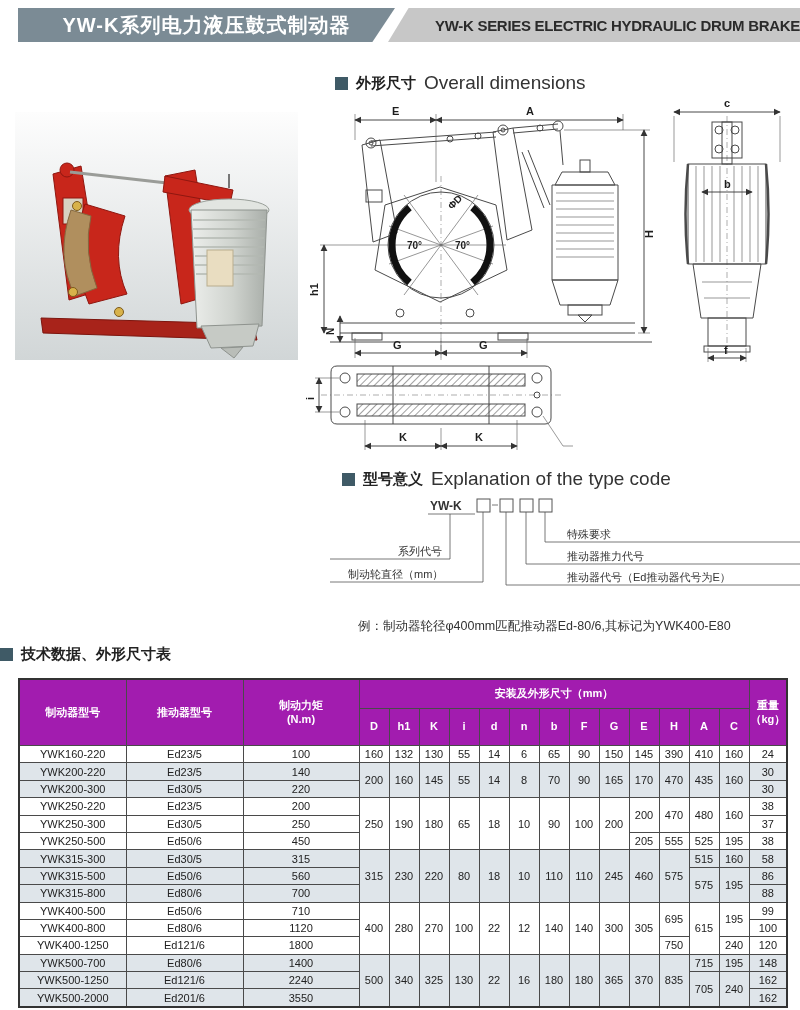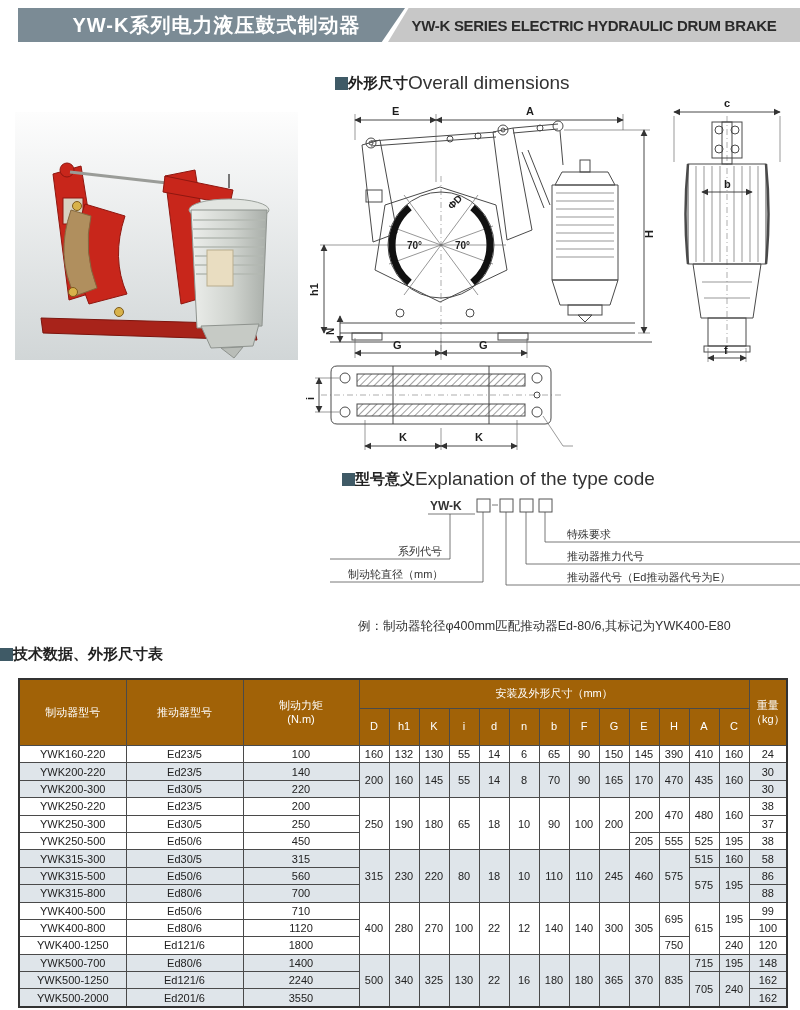--- a/index.html
+++ b/index.html
@@ -1,28 +1,28 @@
 <!DOCTYPE html>
 <html><head>
 <meta charset="utf-8">
 <style>
   html,body{margin:0;padding:0;background:#fff;}
   #page{position:relative;width:800px;height:1010px;background:#fff;overflow:hidden;
         font-family:"Liberation Sans",sans-serif;color:#222;}
   
   .hdr-left{position:absolute;left:18px;top:8px;width:377px;height:34px;background:#7b8b95;
             display:flex;align-items:center;justify-content:center;
-            clip-path:polygon(0 0,100% 0,94% 100%,0 100%);padding-left:10px;}
+            clip-path:polygon(0 0,100% 0,94% 100%,0 100%);}
   .hdr-left span{color:#fff;font-size:20px;font-weight:bold;letter-spacing:1px;}
   .hdr-right{position:absolute;left:388px;top:8px;width:412px;height:34px;background:#c7c7c7;
-             display:flex;align-items:center;justify-content:center;
+             display:flex;align-items:center;justify-content:flex-end;
              clip-path:polygon(5% 0,100% 0,100% 100%,0 100%);}
   .hdr-right span{color:#2b2b2b;font-size:15px;font-weight:bold;letter-spacing:-0.3px;}
   
-  .sec{position:absolute;display:flex;align-items:center;}
+  .sec{position:absolute;display:flex;align-items:center;gap:8px;}
   .sec .sq{width:13px;height:13px;background:#3f5a66;flex:0 0 auto;}
   .sec .zh{font-size:15px;font-weight:bold;color:#222;}
   .sec .en{font-size:19px;color:#333;}
   
   .photo{position:absolute;left:15px;top:112px;width:283px;height:248px;}
   
   .draw{position:absolute;}
   .ln{stroke:#4a4a4a;fill:none;stroke-width:1;}
   .thin{stroke:#6a6a6a;fill:none;stroke-width:0.7;}
   .dim{stroke:#333;stroke-width:0.9;fill:none;marker-start:url(#arr);marker-end:url(#arr);}
@@ -32,21 +32,21 @@
   .dlab2{font:bold 10px "Liberation Sans",sans-serif;fill:#1d1d1d;}
   
   .tclab{font:11px "Liberation Sans",sans-serif;fill:#333;}
   .tcline{stroke:#555;stroke-width:0.8;}
   .tcbox{fill:none;stroke:#555;stroke-width:1;}
   
   table.spec{position:absolute;left:18px;top:678px;width:768px;border-collapse:collapse;
              border:2px solid #333;table-layout:fixed;}
   table.spec th,table.spec td{border:1px solid #4a4a4a;text-align:center;vertical-align:middle;
              font-size:11px;padding:0;overflow:hidden;}
-  table.spec thead th{background:#a16207;color:#fff;font-weight:normal;white-space:pre-line;line-height:1.25;}
+  table.spec thead th{background:#a21caf;color:#fff;font-weight:bold;white-space:pre-line;line-height:1.25;}
   table.spec thead tr:first-child th{height:28px;}
   table.spec thead tr:last-child th{height:36px;}
   table.spec tbody td{height:16.4px;color:#222;background:#fff;}
   table.spec tbody tr.shade td{background:#dfe5ea;}
 </style>
 </head>
 <body>
 
 <div id="page">
 

